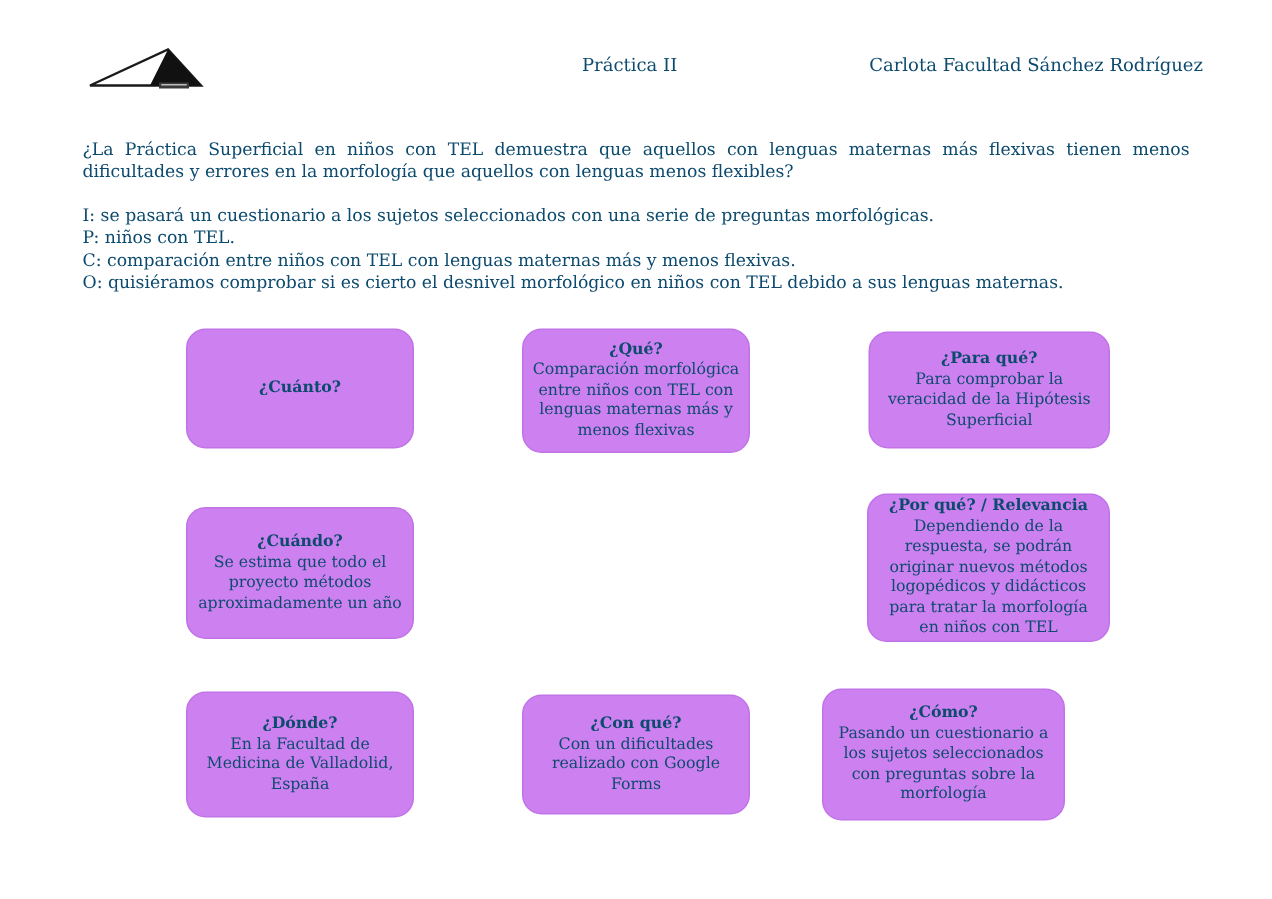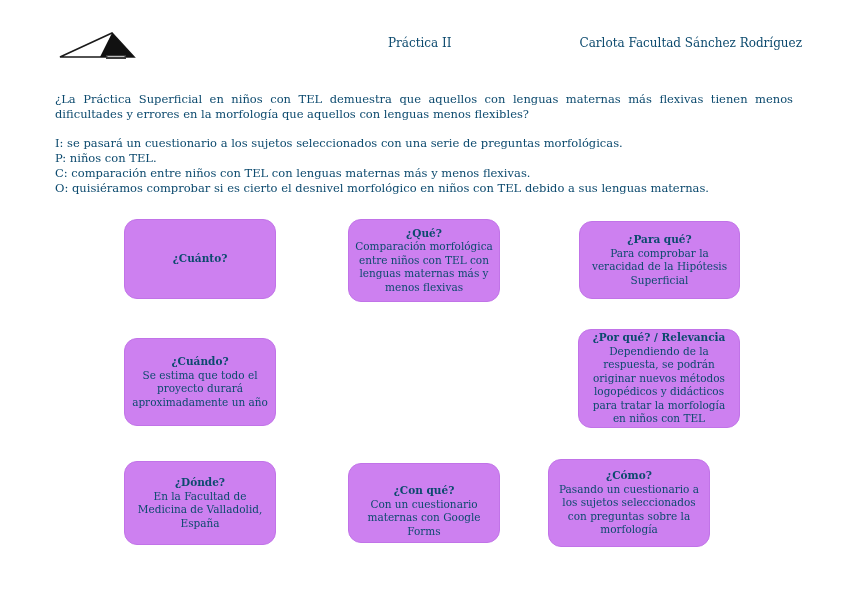--- a/index.html
+++ b/index.html
@@ -79,21 +79,21 @@
   }
   .qbox .qtitle { font-weight: bold; }
   .qbox .qbody  { font-weight: normal; }
 
   #box-cuanto  { left: 124px; top: 219px; width: 152px; height: 80px; }
   #box-que     { left: 348px; top: 219px; width: 152px; height: 83px; }
   #box-paraque { left: 579px; top: 221px; width: 161px; height: 78px; }
   #box-cuando  { left: 124px; top: 338px; width: 152px; height: 88px; }
   #box-porque  { left: 578px; top: 329px; width: 162px; height: 99px; }
   #box-donde   { left: 124px; top: 461px; width: 152px; height: 84px; }
-  #box-conque  { left: 348px; top: 463px; width: 152px; height: 80px; justify-content: flex-end; }
+  #box-conque  { left: 348px; top: 463px; width: 152px; height: 80px; }
   #box-como    { left: 548px; top: 459px; width: 162px; height: 88px; }
 </style>
 </head>
 <body>
 
 <div id="page">
 
   <div class="logo">
     <svg width="78" height="32" viewBox="0 0 78 32" xmlns="http://www.w3.org/2000/svg">
       <polygon points="2,27 54,3 76,27" fill="#ffffff" stroke="#1a1a1a" stroke-width="1.6"></polygon>
@@ -124,36 +124,36 @@
     <div class="qbody">Comparación morfológica entre niños con TEL con lenguas maternas más y menos flexivas</div>
   </div>
 
   <div class="qbox" id="box-paraque">
     <div class="qtitle">¿Para qué?</div>
     <div class="qbody">Para comprobar la veracidad de la Hipótesis Superficial</div>
   </div>
 
   <div class="qbox" id="box-cuando">
     <div class="qtitle">¿Cuándo?</div>
-    <div class="qbody">Se estima que todo el proyecto durará aproximadamente un año</div>
+    <div class="qbody">Se estima que todo el proyecto métodos aproximadamente un año</div>
   </div>
 
   <div class="qbox" id="box-porque">
     <div class="qtitle">¿Por qué? / Relevancia</div>
     <div class="qbody">Dependiendo de la respuesta, se podrán originar nuevos métodos logopédicos y didácticos para tratar la morfología en niños con TEL</div>
   </div>
 
   <div class="qbox" id="box-donde">
     <div class="qtitle">¿Dónde?</div>
     <div class="qbody">En la Facultad de Medicina de Valladolid, España</div>
   </div>
 
   <div class="qbox" id="box-conque">
     <div class="qtitle">¿Con qué?</div>
-    <div class="qbody">Con un cuestionario maternas con Google Forms</div>
+    <div class="qbody">Con un dificultades realizado con Google Forms</div>
   </div>
 
   <div class="qbox" id="box-como">
     <div class="qtitle">¿Cómo?</div>
     <div class="qbody">Pasando un cuestionario a los sujetos seleccionados con preguntas sobre la morfología</div>
   </div>
 
 </div>
 
 </body></html>

